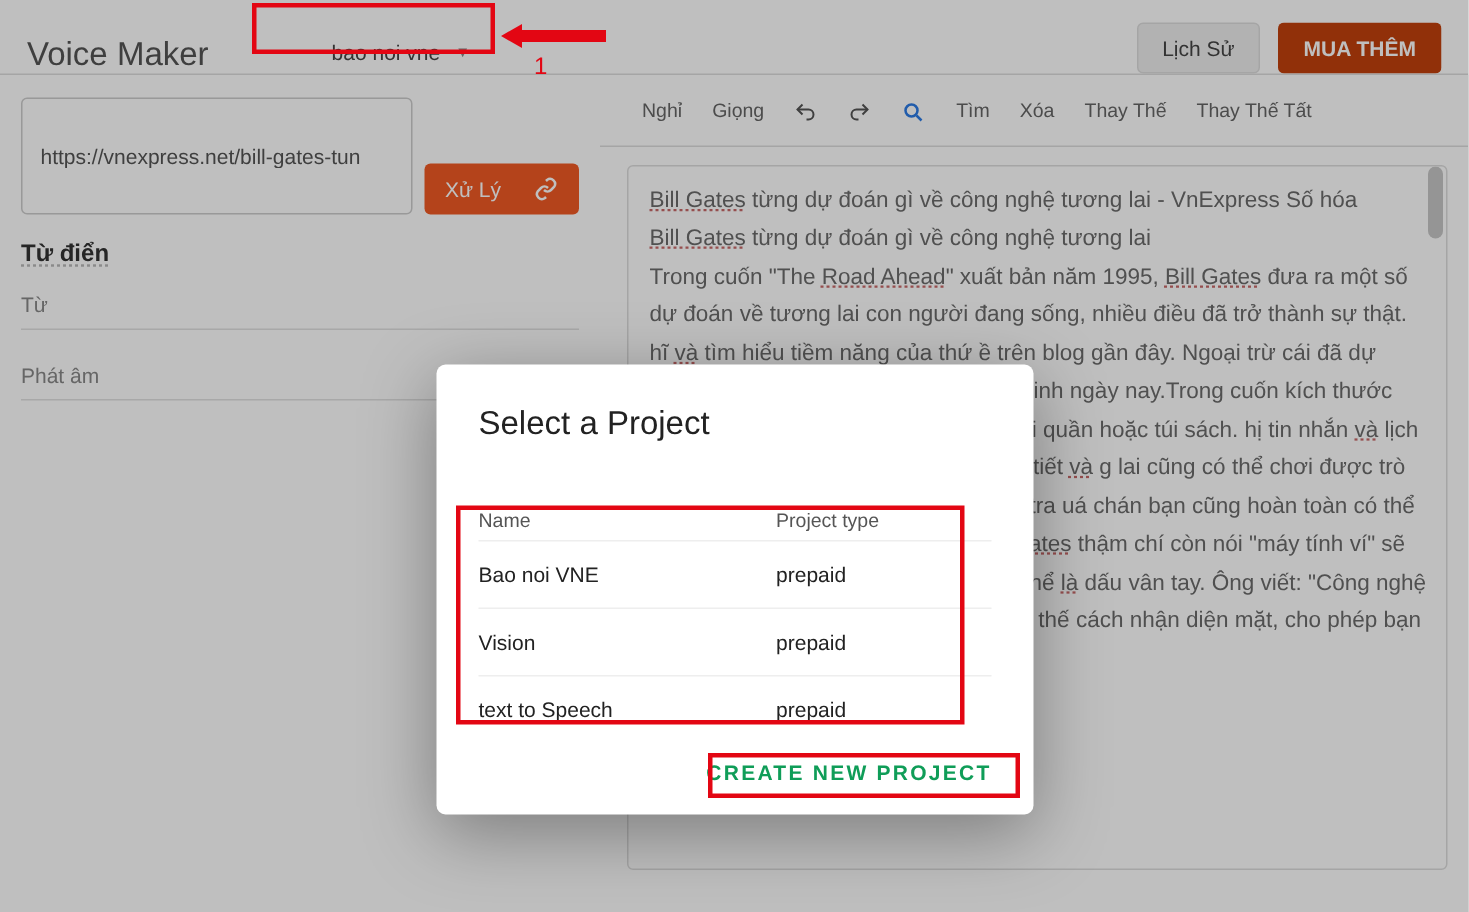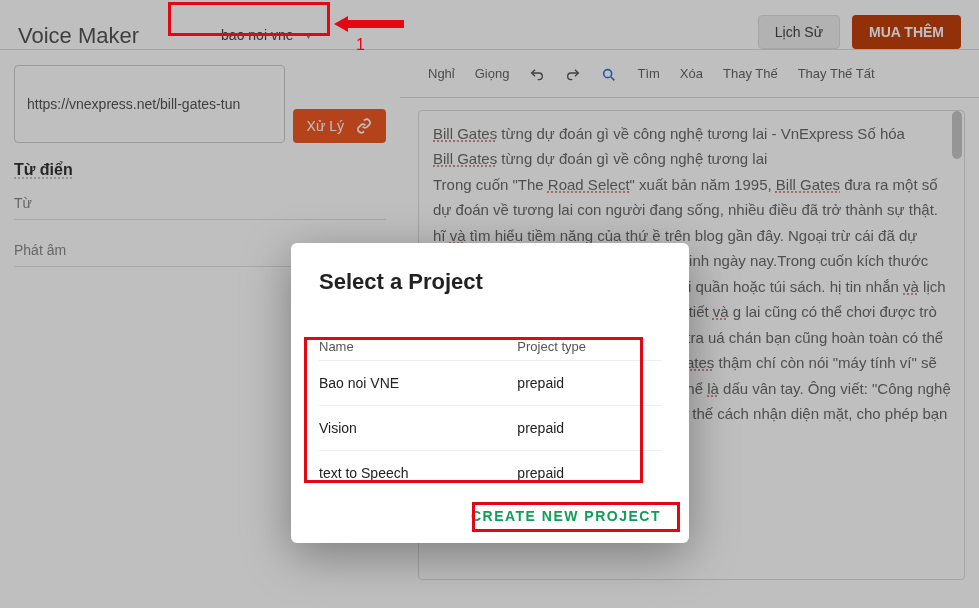--- a/index.html
+++ b/index.html
@@ -22,38 +22,38 @@
 .btn-grey { background: #eee; color: #444; border-color: #ddd; }
 .btn-orange { background: #c2410c; color: #fff; font-weight: 600; }
 
 
 .main { display: flex; height: calc(608px - 50px); }
 .col-left { width: 400px; padding: 15px 14px 0 14px; border-right: 0; }
 .col-right { flex: 1; padding: 12px 0 0 0; overflow: hidden; }
 
 .url-row { display: flex; gap: 8px; margin-bottom: 18px; }
 .url-input { flex: 1; padding: 9px 12px; border: 1px solid #ccc; border-radius: 4px; font-size: 14px; color: #555; }
-.btn-xuly { background: #f15a25; color: #fff; padding: 9px 14px; border-radius: 4px; display: flex; align-items: center; gap: 12px; font-size: 14px; margin-top: 44px; }
+.btn-xuly { background: #f15a25; color: #fff; padding: 9px 14px; border-radius: 4px; display: flex; align-items: center; gap: 22px; font-size: 14px; margin-top: 44px; }
 .btn-xuly svg { width: 16px; height: 16px; }
 
 .section-h { color: #333; font-size: 16px; font-weight: 600; margin-bottom: 4px; padding-bottom: 2px; text-decoration: underline dotted #b8b8b8; text-underline-offset: 3px; }
 .field-row { padding: 10px 0 8px 0; border-bottom: 1px solid #e0e0e0; color: #888; font-size: 14px; margin-bottom: 12px; }
 
 
 .toolbar { display: flex; gap: 16px; padding: 0 18px 10px 26px; border-bottom: 1px solid #ddd; color: #666; font-size: 13px; flex-wrap: nowrap; }
 .tb-item { cursor: pointer; padding: 4px 2px; white-space: nowrap; }
 .tb-icon { width: 16px; height: 16px; display: inline-block; vertical-align: middle; }
 .tb-blue { color: #2c7be5; }
 
 .text-area { margin: 12px 14px 0 18px; border: 1px solid #ddd; border-radius: 4px; padding: 10px 12px 10px 14px; color: #6b6b6b; font-size: 15px; line-height: 1.7; height: 470px; overflow: hidden; position: relative; }
 .text-area .ul { text-decoration: underline dotted #c76868; text-underline-offset: 2px; }
 
 
 .dialog { position: absolute; left: 291px; top: 243px; width: 398px; background: #fff; border-radius: 6px; box-shadow: 0 12px 48px rgba(0,0,0,0.35); z-index: 60; padding: 26px 28px 18px 28px; }
-.dialog h2 { font-size: 22px; font-weight: 700; color: #222; margin-bottom: 22px; }
+.dialog h2 { font-size: 22px; font-weight: 400; color: #222; margin-bottom: 22px; }
 .tbl-head { display: flex; font-size: 13px; color: #555; padding-bottom: 6px; margin-top: 44px; }
 .col-name { width: 58%; }
 .col-type { width: 42%; }
 .tbl-row { display: flex; font-size: 14px; color: #222; padding: 14px 0; border-top: 1px solid #eee; cursor: pointer; }
 .tbl-row:first-of-type { border-top: 1px solid #eee; }
 .dialog-footer { text-align: right; padding-top: 12px; }
 .create-link { color: #0f9d58; font-size: 14px; font-weight: 600; letter-spacing: 1.5px; cursor: pointer; }
 
 .red-box-2 { position: absolute; left: 304px; top: 337px; width: 339px; height: 146px; border: 3px solid #e30613; z-index: 65; }
 .anno-2 { left: 651px; top: 418px; }
@@ -113,21 +113,21 @@
       <span class="tb-item">Tìm</span>
       <span class="tb-item">Xóa</span>
       <span class="tb-item">Thay Thế</span>
       <span class="tb-item">Thay Thế Tất</span>
     </div>
 
     <div class="text-area">
       <div class="scrollbar-stub"></div>
       <div><span class="ul">Bill Gates</span><span> từng dự đoán gì về công nghệ tương lai - VnExpress Số hóa</span></div>
       <div><span class="ul">Bill Gates</span><span> từng dự đoán gì về công nghệ tương lai</span></div>
-      <div><span>Trong cuốn "The </span><span class="ul">Road Select</span><span>" xuất bản năm 1995, </span><span class="ul">Bill Gates</span><span> đưa ra một số dự đoán về tương lai con người đang sống, nhiều điều đã trở thành sự thật.</span></div>
+      <div><span>Trong cuốn "The </span><span class="ul">Road Ahead</span><span>" xuất bản năm 1995, </span><span class="ul">Bill Gates</span><span> đưa ra một số dự đoán về tương lai con người đang sống, nhiều điều đã trở thành sự thật.</span></div>
       <div><span>hĩ </span><span class="ul">và</span><span> tìm hiểu tiềm năng của thứ ề trên blog gần đây. Ngoại trừ cái đã dự đoán gần như chính xác về bị thông minh ngày nay.Trong cuốn kích thước tương đương một chiếc để nó trong túi quần hoặc túi sách. hị tin nhắn </span><span class="ul">và</span><span> lịch trình, đồng thời theo dõi tình hình thời tiết </span><span class="ul">và</span><span> g lai cũng có thể chơi được trò chơi ộc họp, bạn có thể ghi chú, kiểm tra uá chán bạn cũng hoàn toàn có thể n ra xem ngay trên thiết bị nhỏ gọn".</span><span class="ul">Gates</span><span> thậm chí còn nói "máy tính ví" sẽ được bảo mật bằng sinh trắc học, có thể </span><span class="ul">là</span><span> dấu vân tay. Ông viết: "Công nghệ bảo mật này sẽ được sử dụng để thay thế cách nhận diện mặt, cho phép bạn thoải</span></div>
     </div>
   </div>
 </div>
 
 <div class="overlay-dim"></div>
 
 <div class="dialog">
   <h2>Select a Project</h2>
   <div class="tbl-head">

